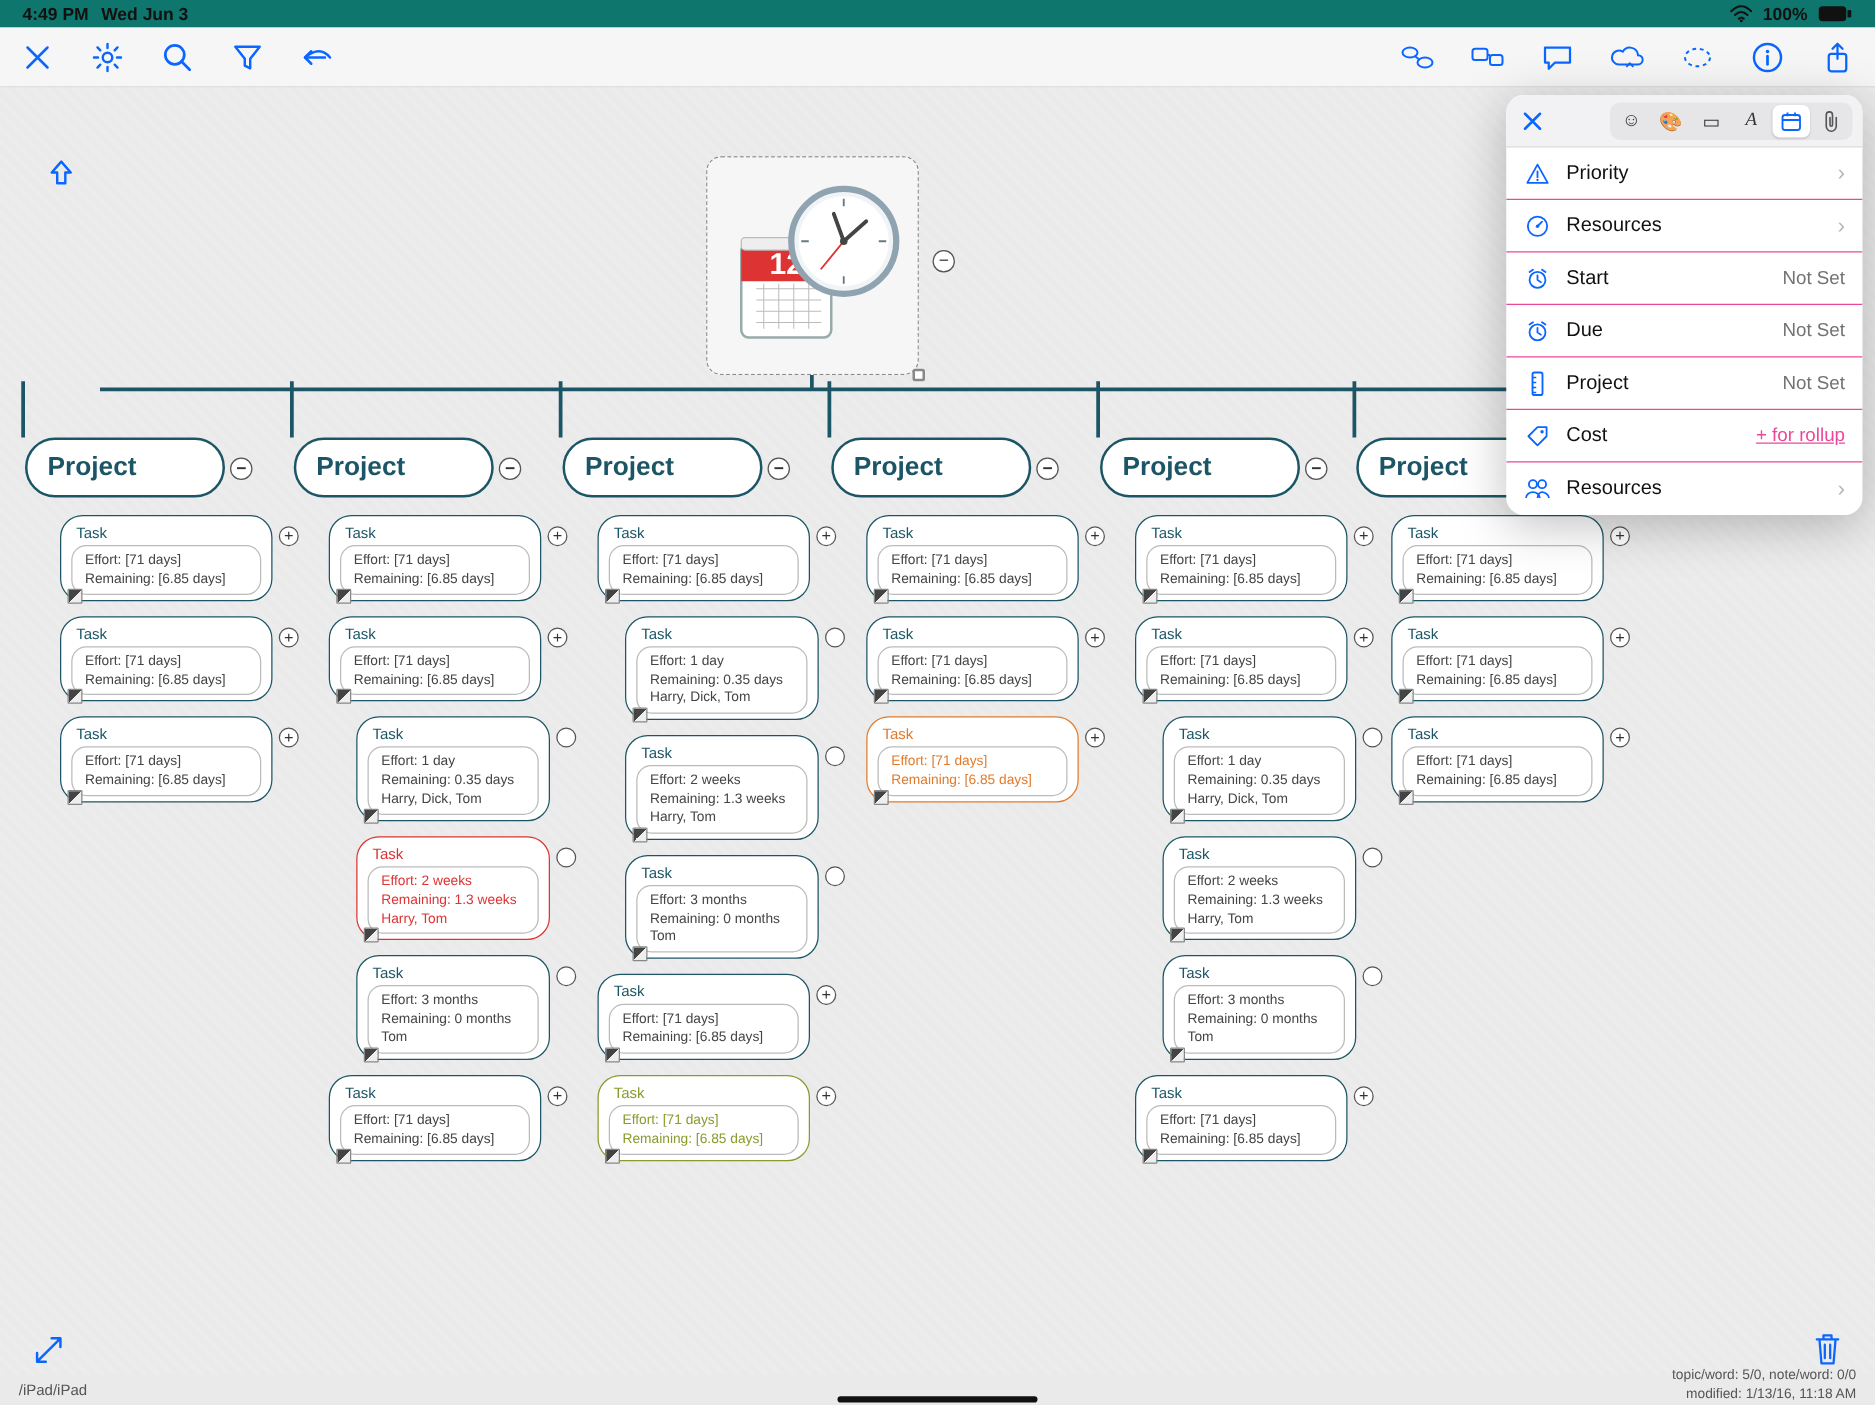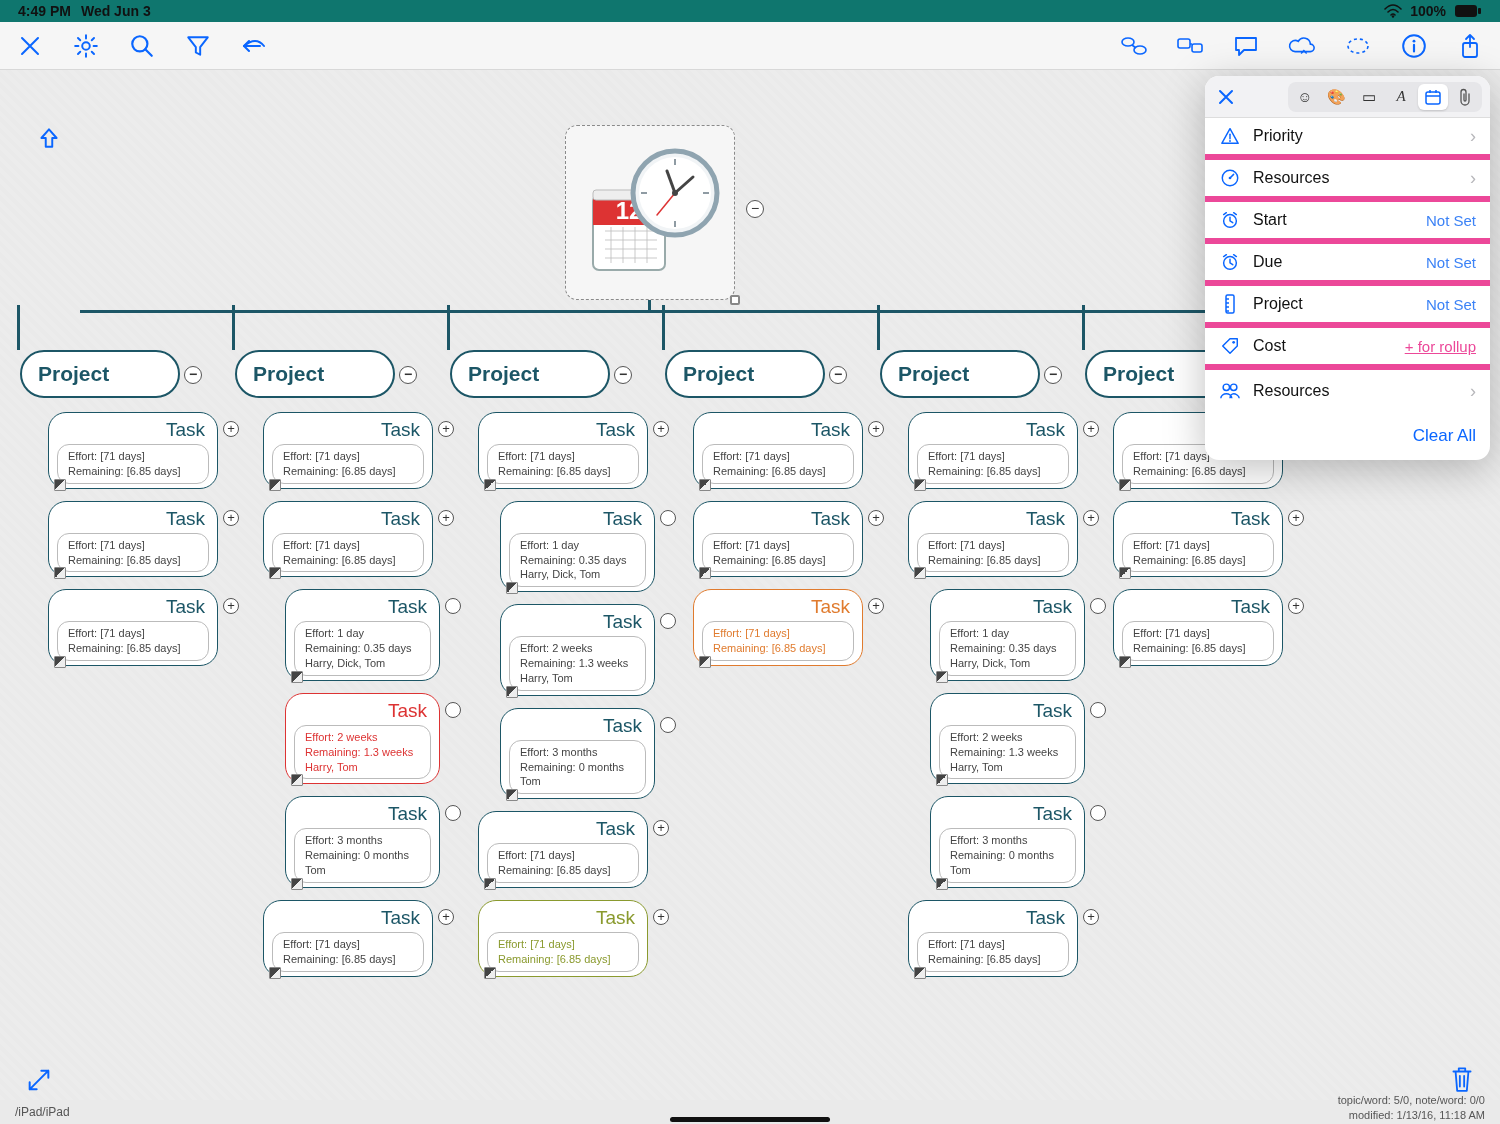--- a/index.html
+++ b/index.html
@@ -36,21 +36,21 @@
 .col2 { left:450px; }
 .col3 { left:665px; }
 .col4 { left:880px; }
 .col5 { left:1085px; }
 
 .project { width:160px; height:48px; border:2px solid #1c5666; border-radius:24px; background:#fff; padding:10px 16px; font-size:21px; font-weight:700; color:#1c5666; position:relative; margin-bottom:14px; }
 .project .pc { position:absolute; right:-24px; top:14px; width:18px; height:18px; border:1.5px solid #555; border-radius:50%; background:#fff; font-size:14px; line-height:15px; text-align:center; color:#333; }
 
 .tasks { margin-left: 28px; }
 .task { position:relative; margin-bottom: 12px; border:1.5px solid #1c5666; border-radius:18px; background:#fff; width:170px; }
-.task .head { font-size:19px; font-weight:400; color:#1c5666; padding:6px 12px 3px;text-align:right; }
+.task .head { font-size:12px; font-weight:400; color:#1c5666; padding:6px 12px 3px; }
 .task .detail { margin:0 8px 4px; border:1px solid #bbb; border-radius:12px; padding:4px 10px 4px; font-size:11px; line-height:1.35; color:#444; }
 .task .tc { position:absolute; right:-22px; top:8px; width:16px; height:16px; border:1.3px solid #555; border-radius:50%; background:#fff; font-size:13px; line-height:13px; text-align:center; color:#333; }
 .task .note { position:absolute; left:5px; bottom:-3px; width:12px; height:12px; background:linear-gradient(135deg,#444 50%,#eee 50%); border:1px solid #888; border-radius:1px; }
 .task.sub { margin-left:22px; width:155px; }
 .task.red { border-color:#d33; }
 .task.red .head, .task.red .detail { color:#d33; }
 .task.orange { border-color:#e07b2e; }
 .task.orange .head, .task.orange .detail { color:#e07b2e; }
 .task.olive { border-color:#8a9a2e; }
 .task.olive .head, .task.olive .detail { color:#8a9a2e; }
@@ -60,25 +60,25 @@
 .vroot { position:absolute; top:230px; left:648px; width:3px; height:12px; background:#1c5666; }
 
 
 .inspector { position:absolute; top:76px; right:10px; width:285px; background:#fff; border-radius:14px; box-shadow:0 8px 40px rgba(0,0,0,0.25); overflow:hidden; }
 .insp-head { height:42px; background:#f2f2f4; border-bottom:1px solid #ddd; display:flex; align-items:center; padding:0 8px; gap:6px; }
 .insp-head .close { width:26px; height:26px; display:flex; align-items:center; justify-content:center; color:#0a66ff; font-size:18px; }
 .seg { margin-left:auto; display:flex; background:#e6e6e9; border-radius:8px; padding:2px; gap:2px; }
 .seg .s { width:30px; height:26px; display:flex; align-items:center; justify-content:center; border-radius:6px; font-size:15px; color:#333; }
 .seg .s.active { background:#fff; box-shadow:0 1px 2px rgba(0,0,0,0.15); }
 .insp-list { }
-.row { height:42px; border-bottom:6px solid #ec4899; display:flex; align-items:center; padding:0 14px; gap:12px; }
+.row { height:42px; border-bottom:1px solid #ec4899; display:flex; align-items:center; padding:0 14px; gap:12px; }
 .row:last-child { border-bottom:none; }
 .row .ico { width:22px; color:#0a66ff; display:flex; align-items:center; justify-content:center; }
 .row .lab { font-size:16px; color:#111; }
-.row .val { margin-left:auto; font-size:15px; color:#3b82f6; }
+.row .val { margin-left:auto; font-size:15px; color:#737373; }
 .row .val.ph { color:#ec4899;text-decoration:underline; }
 .row .chev { color:#b7b7bb; font-size:18px; margin-left:6px; }
 .insp-footer { padding:14px; text-align:right; }
 .insp-footer .btn { color:#0a66ff; font-size:17px; }
 
 svg { display:block; }
 </style>
 </head>
 <body>
 
@@ -570,16 +570,13 @@
           <svg width="22" height="20" viewBox="0 0 24 20">
             <circle cx="8" cy="6" r="3.5" fill="none" stroke="currentColor" stroke-width="1.6"></circle>
             <circle cx="16" cy="6" r="3.5" fill="none" stroke="currentColor" stroke-width="1.6"></circle>
             <path d="M2 18c0-3 3-5 6-5s6 2 6 5M12 18c0-3 2-5 4-5s6 2 6 5" fill="none" stroke="currentColor" stroke-width="1.6"></path>
           </svg>
         </span>
         <span class="lab">Resources</span>
         <span class="chev" style="margin-left: auto;">›</span>
       </div>
     </div>
-  <div class="insp-footer">
-    <span class="btn">Clear All</span>
-  </div>
 </div>
 
 </body></html>

